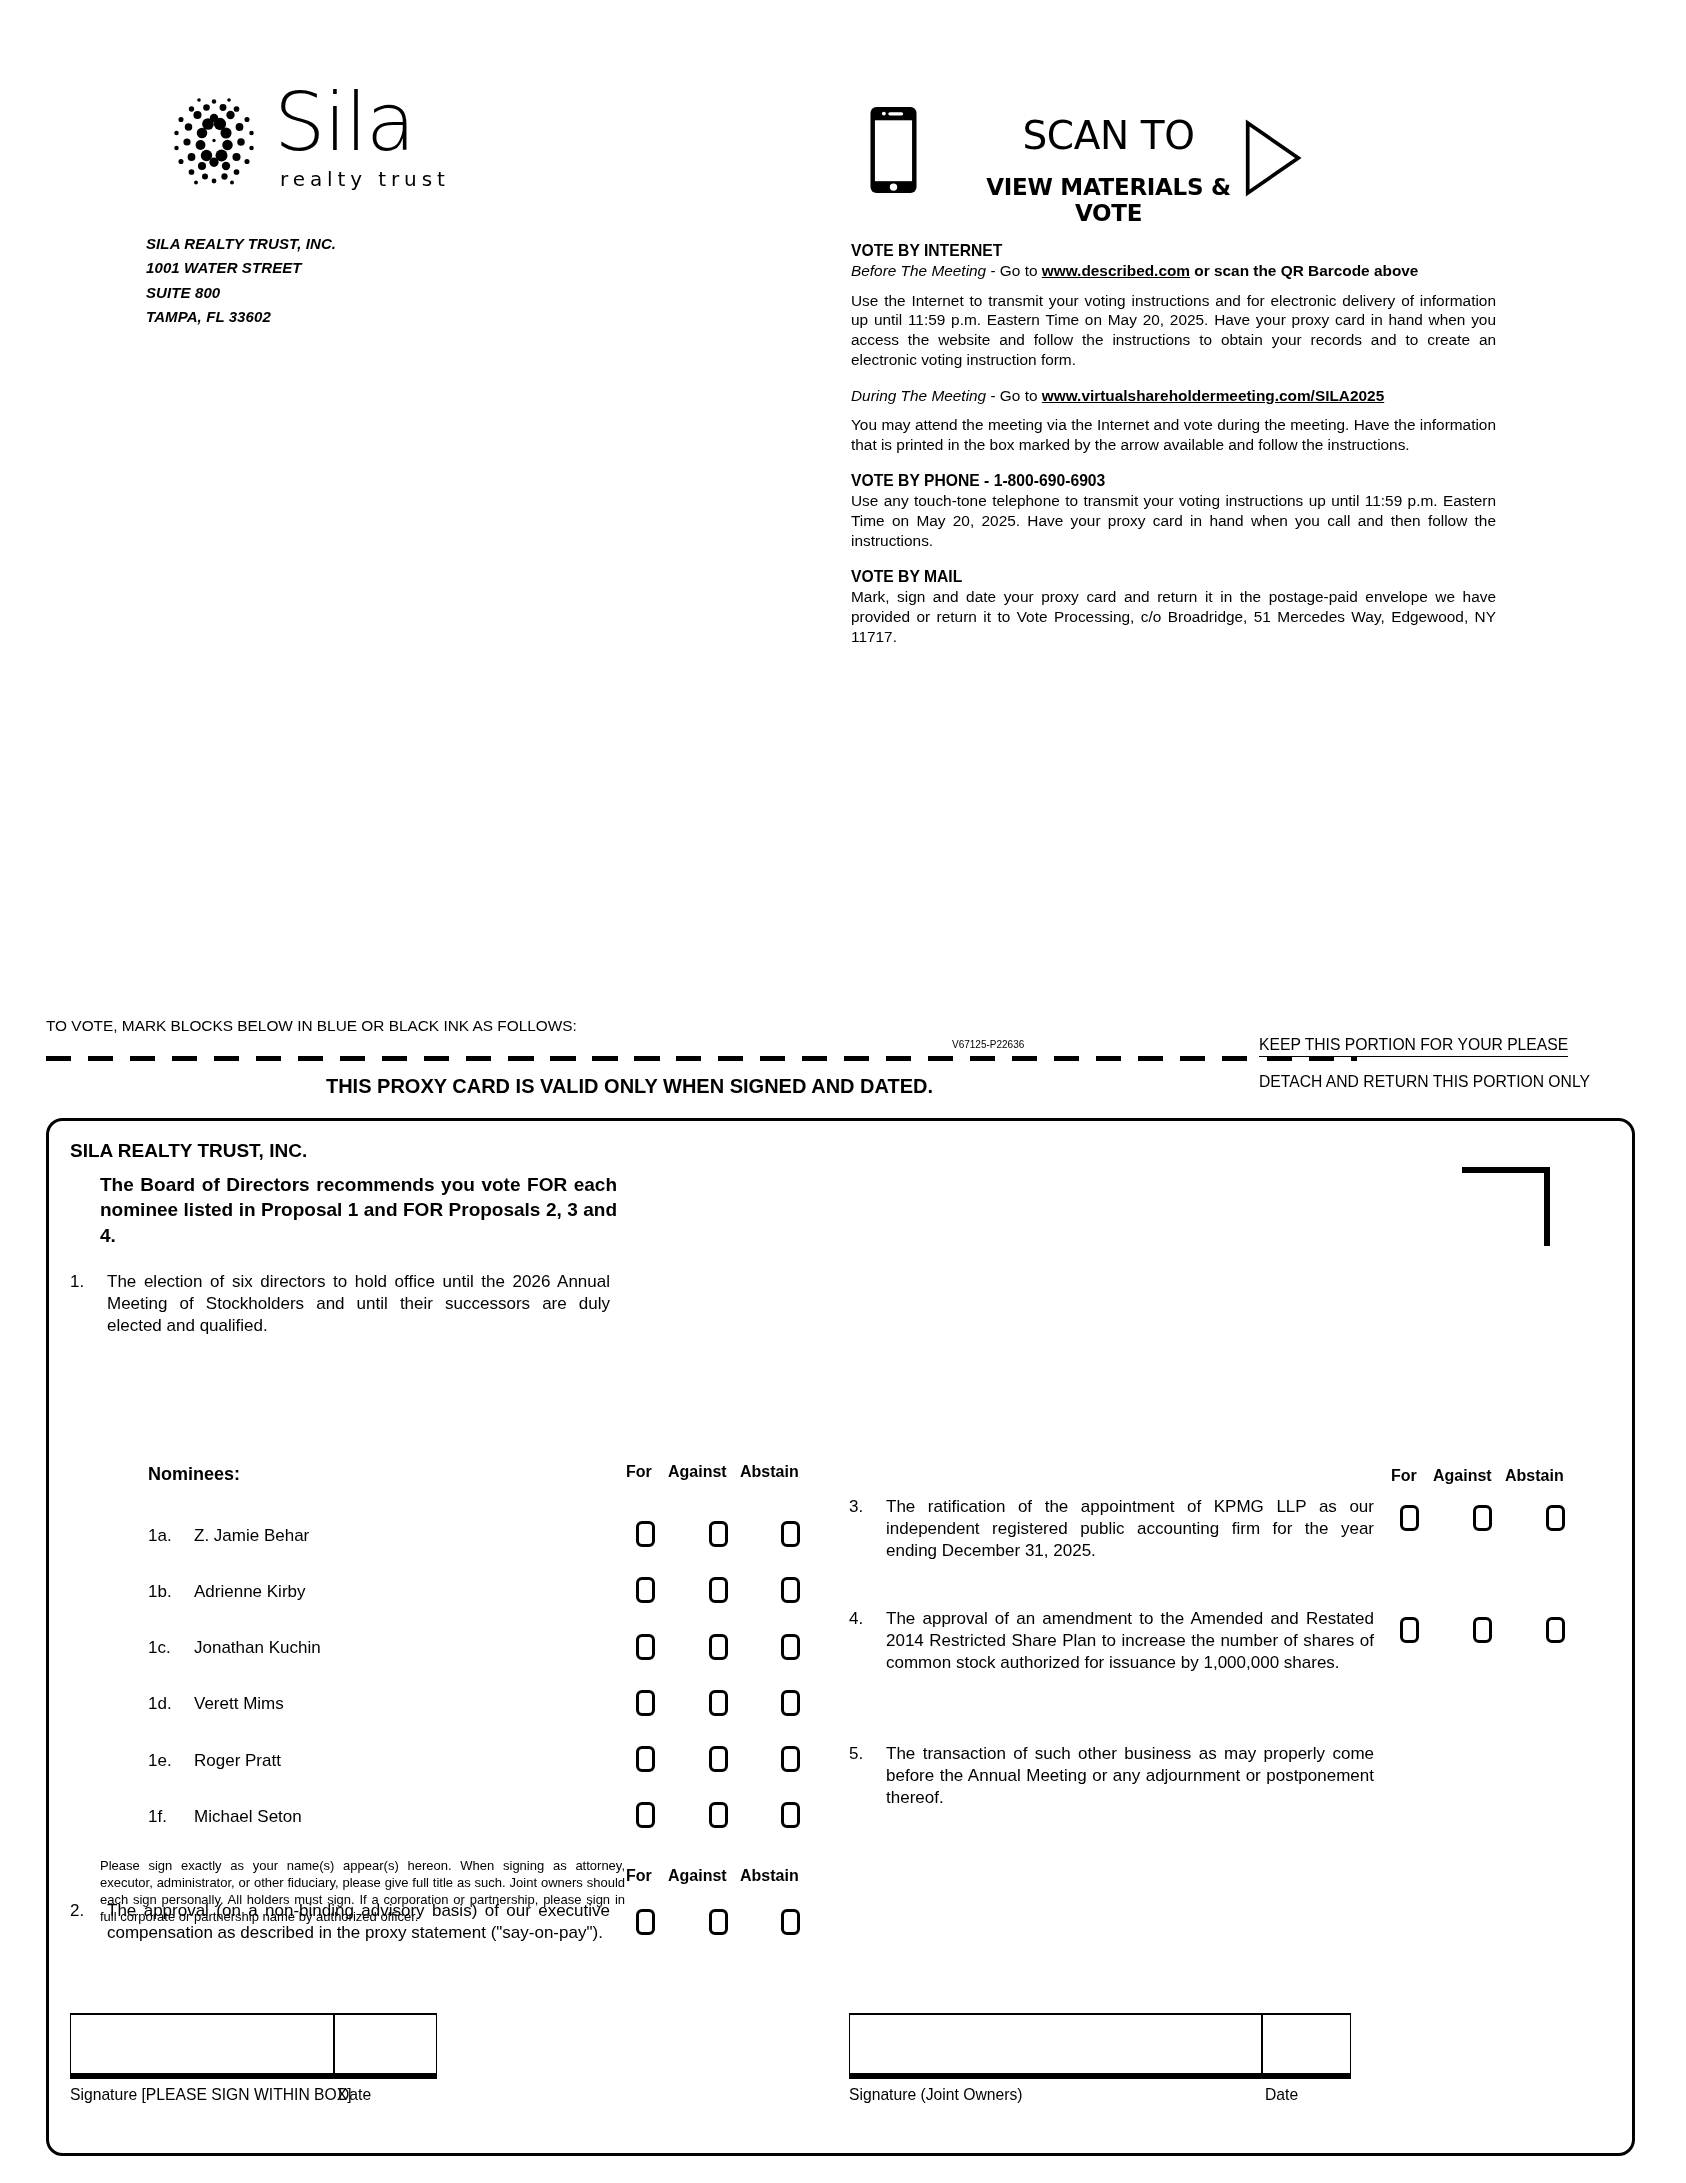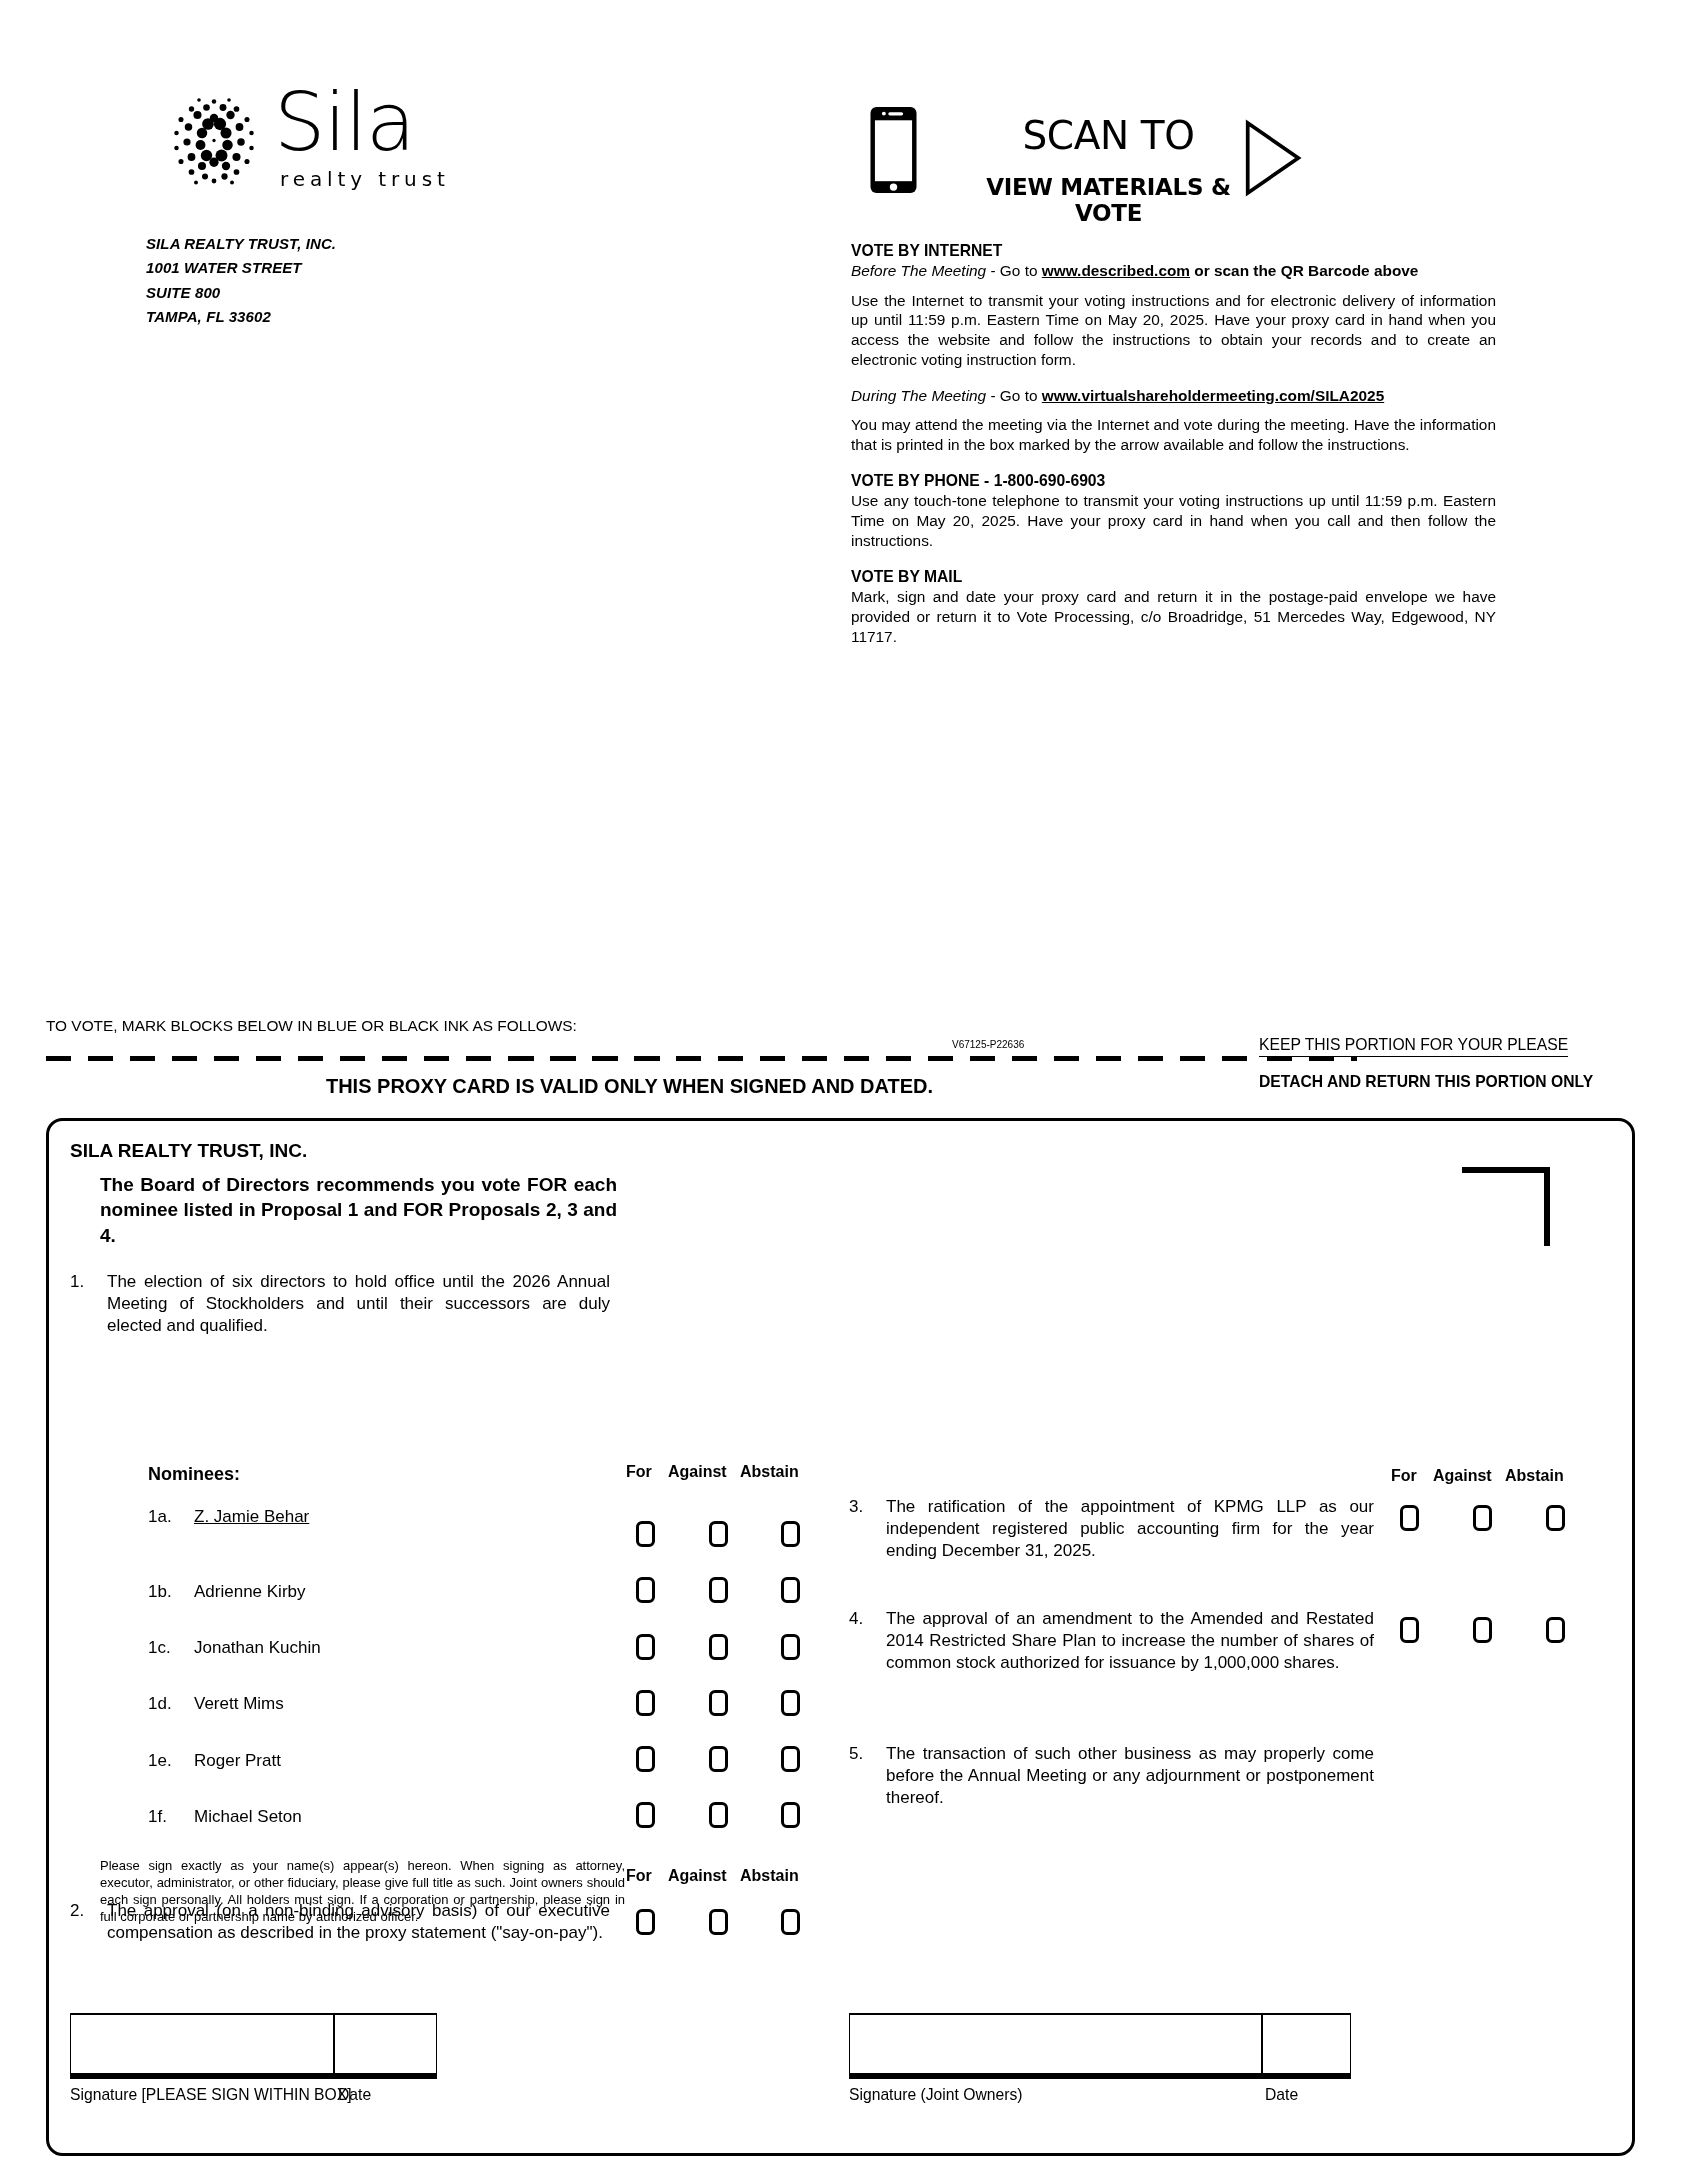--- a/index.html
+++ b/index.html
@@ -41,21 +41,21 @@
   .vb-p.tight { margin-top:0px; }
   .vb-gap { margin-top:16.5px; }
   .vb-link { font-weight:bold; text-decoration:underline; font-style:normal; }
   .vb-bold { font-weight:bold; }
 
   
   .tovote { position:absolute; left:46px; top:1017px; font-size:15.4px; }
   .ctrl-num { position:absolute; left:952px; top:1039px; font-size:10px; }
   .keep-txt { position:absolute; left:1259px; top:1036px; font-size:15.7px;
               border-bottom:1.5px solid #000; padding-bottom:1.5px; }
-  .detach-txt { position:absolute; left:1259px; top:1073px; font-size:15.7px;font-weight:bold; }
+  .detach-txt { position:absolute; left:1259px; top:1073px; font-size:15.7px; }
   .dash-line { position:absolute; left:46px; top:1056px; width:1218px; height:5.2px;
       background:repeating-linear-gradient(to right,#000 0 25.5px,transparent 25.5px 42px); }
   .dash-line2 { position:absolute; left:1267px; top:1056px; width:90px; height:5.2px;
       background:repeating-linear-gradient(to right,#000 0 25.5px,transparent 25.5px 42px); }
   .proxy-valid { position:absolute; left:0; top:1075px; width:1259px; text-align:center;
                  font-size:20px; font-weight:bold; }
 
   
   .card { position:absolute; left:46px; top:1118px; width:1589px; height:1038px;
           border:3px solid #000; border-radius:16.5px; }
@@ -210,21 +210,21 @@
       <div class="num">1.</div>
       <div class="body">The election of six directors to hold office until the 2026 Annual Meeting of Stockholders and until their successors are duly elected and qualified.</div>
     </div>
 
     <div class="nominees-lbl">Nominees:</div>
 
     <div class="colhead" style="left:577px; top:342px;">For</div>
     <div class="colhead" style="left:619px; top:342px;">Against</div>
     <div class="colhead" style="left:691px; top:342px;">Abstain</div>
 
-    <div class="nom-row" style="top:386px;text-decoration:underline;">
+    <div class="nom-row" style="top:405px;">
       <span class="nid">1a.</span><span>Z. Jamie Behar</span>
     </div>
     <div class="cbox" style="left:587px; top:400px;"></div>
     <div class="cbox" style="left:660px; top:400px;"></div>
     <div class="cbox" style="left:732px; top:400px;"></div>
 
     <div class="nom-row" style="top:461px;">
       <span class="nid">1b.</span><span>Adrienne Kirby</span>
     </div>
     <div class="cbox" style="left:587px; top:456px;"></div>

